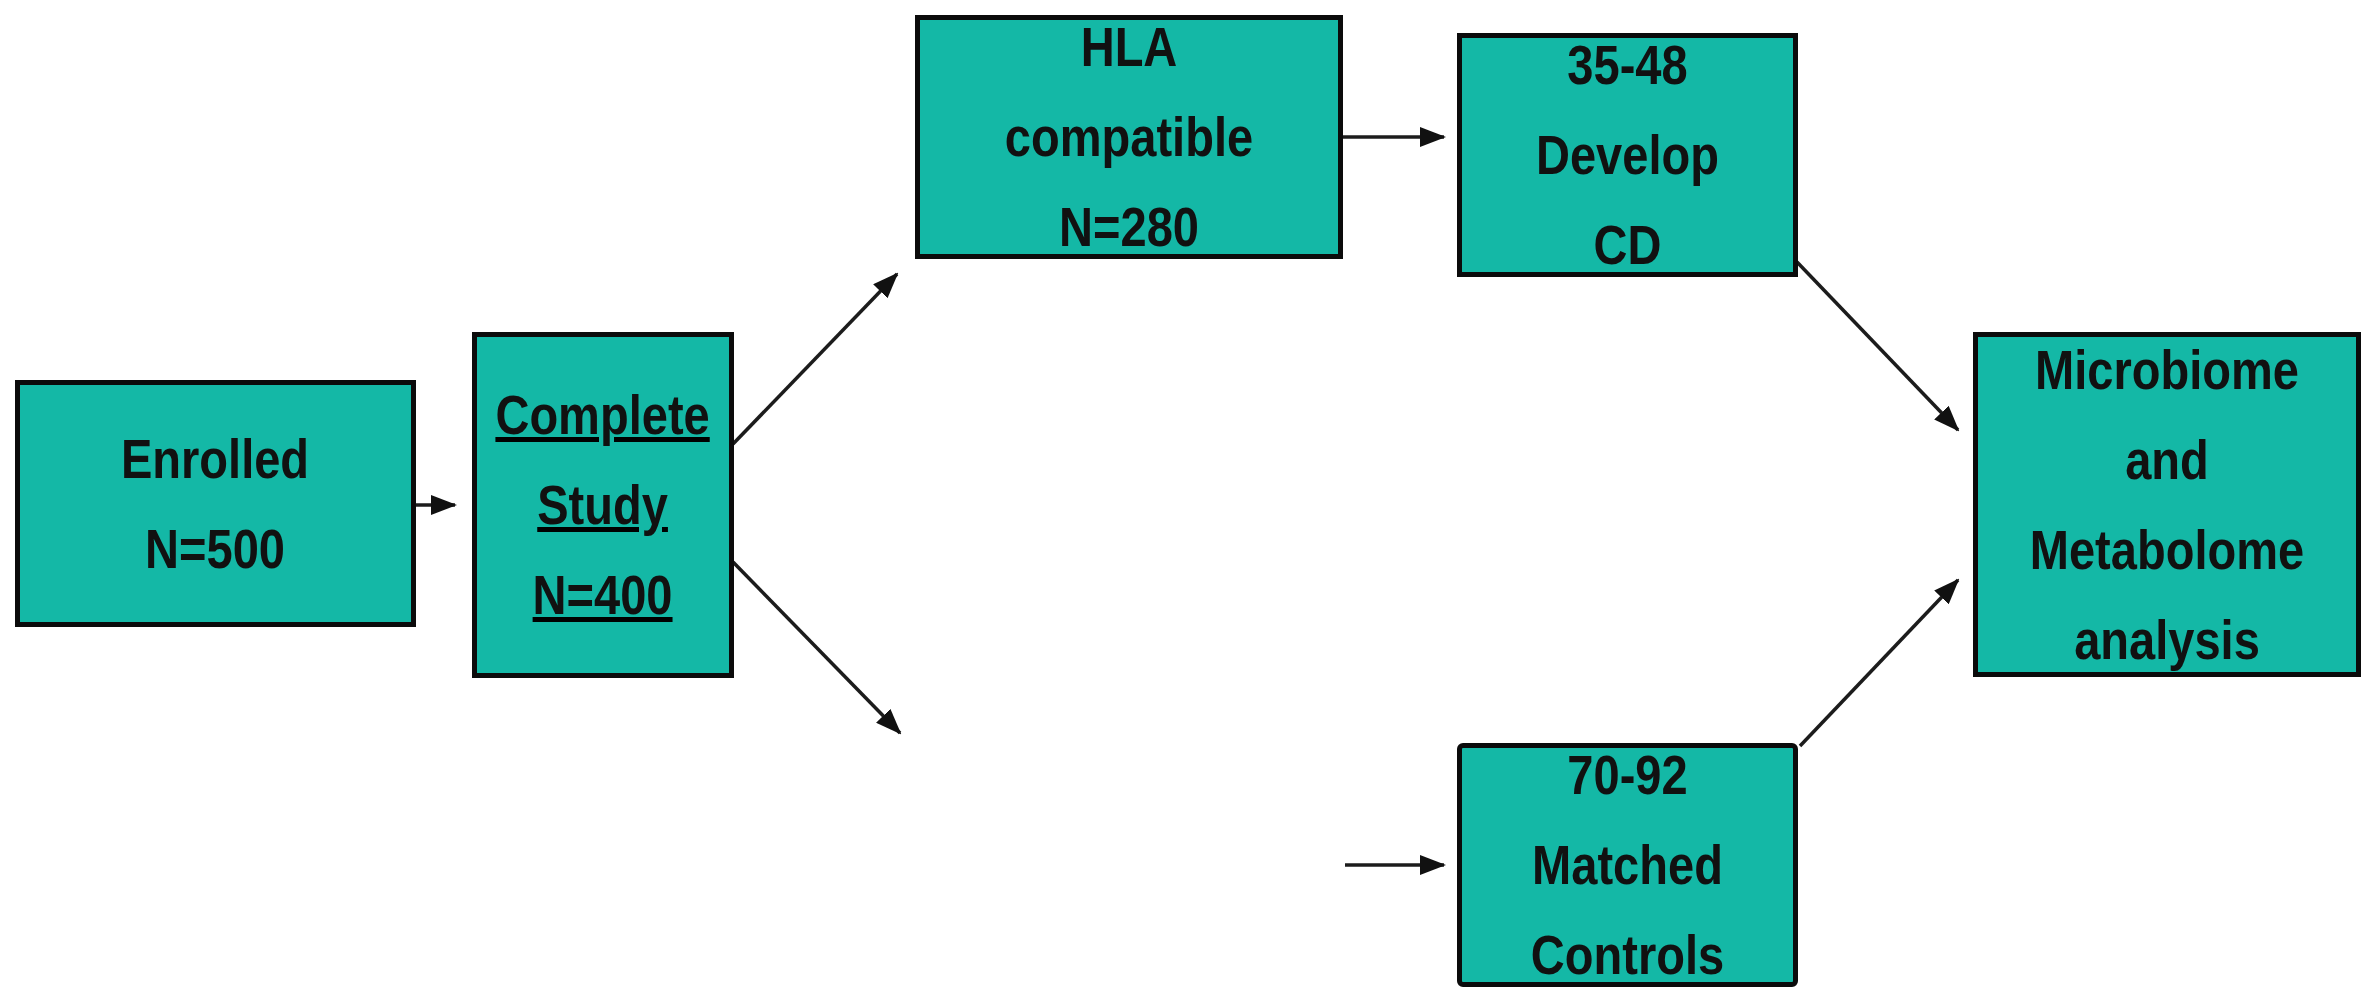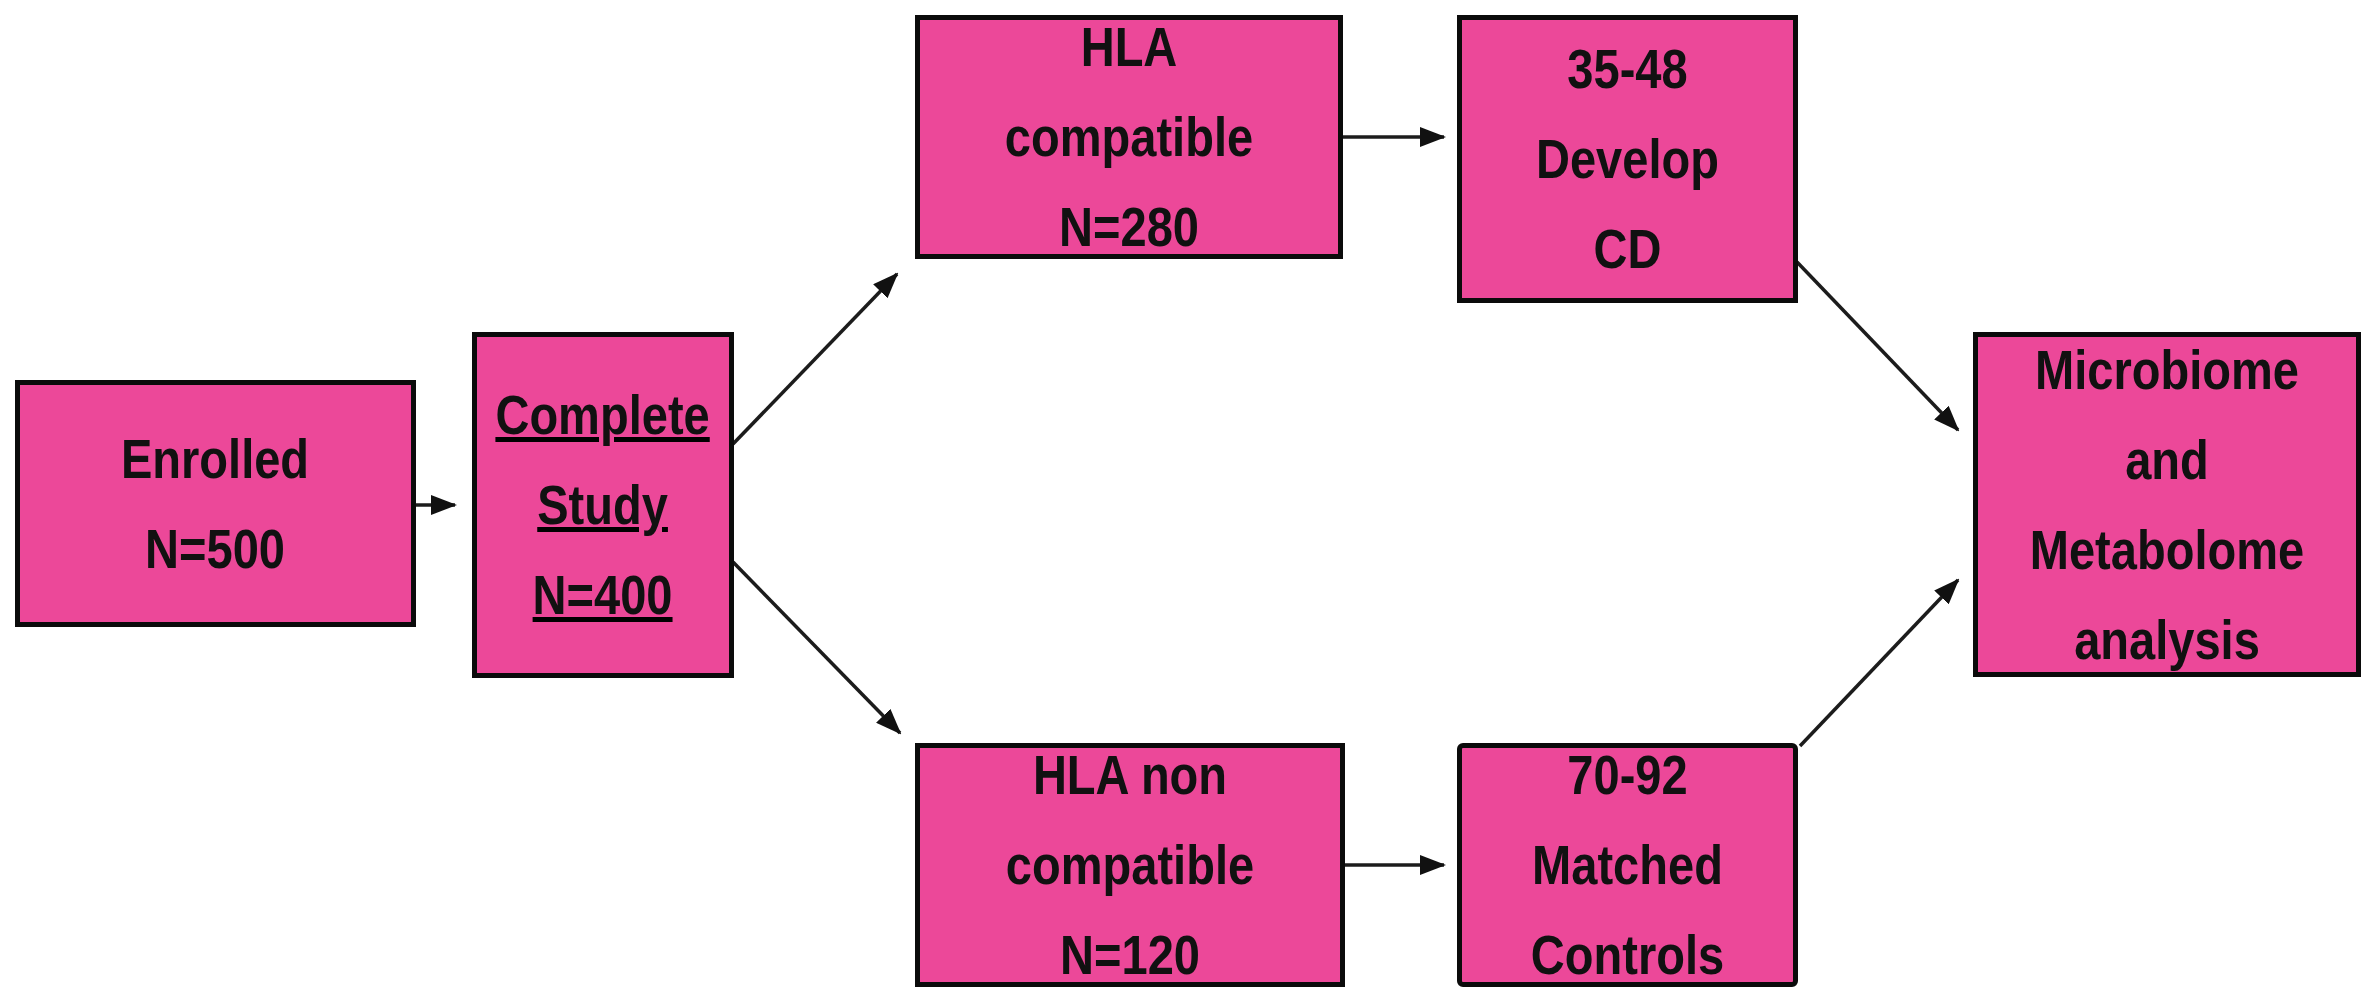--- a/index.html
+++ b/index.html
@@ -14,21 +14,21 @@
   .arrows-layer {
     position: absolute;
     left: 0; top: 0;
     width: 2373px;
     height: 1004px;
   }
   .arrows-layer line { stroke: #1c1c1c; stroke-width: 3.5; }
   .node {
     position: absolute;
     box-sizing: border-box;
-    background: #ec4899;
+    background: #14b8a6;
     border: 5px solid #0b0b0b;
     display: flex;
     align-items: center;
     justify-content: center;
     text-align: center;
   }
   .node-label {
     display: block;
     white-space: pre-wrap;
     font-weight: bold;
@@ -68,29 +68,25 @@
     <span class="node-label">Complete
 Study
 N=400</span>
   </div>
 
   <div class="node" style="left:915px; top:15px; width:428px; height:244px;">
     <span class="node-label">HLA compatible
 N=280</span>
   </div>
 
-  <div class="node" style="left:1457px; top:15px; width:341px; height:288px;">
+  <div class="node" style="left:1457px; top:33px; width:341px; height:244px;">
     <span class="node-label">35-48  Develop
 CD</span>
   </div>
 
-  <div class="node" style="left:915px; top:743px; width:430px; height:244px;">
-    <span class="node-label">HLA non
-compatible N=120</span>
-  </div>
 
   <div class="node" style="left:1457px; top:743px; width:341px; height:244px;border-radius:6px;">
     <span class="node-label">70-92 Matched
 Controls</span>
   </div>
 
   <div class="node" style="left:1973px; top:332px; width:388px; height:345px;">
     <span class="node-label">Microbiome and
 Metabolome
 analysis</span>

